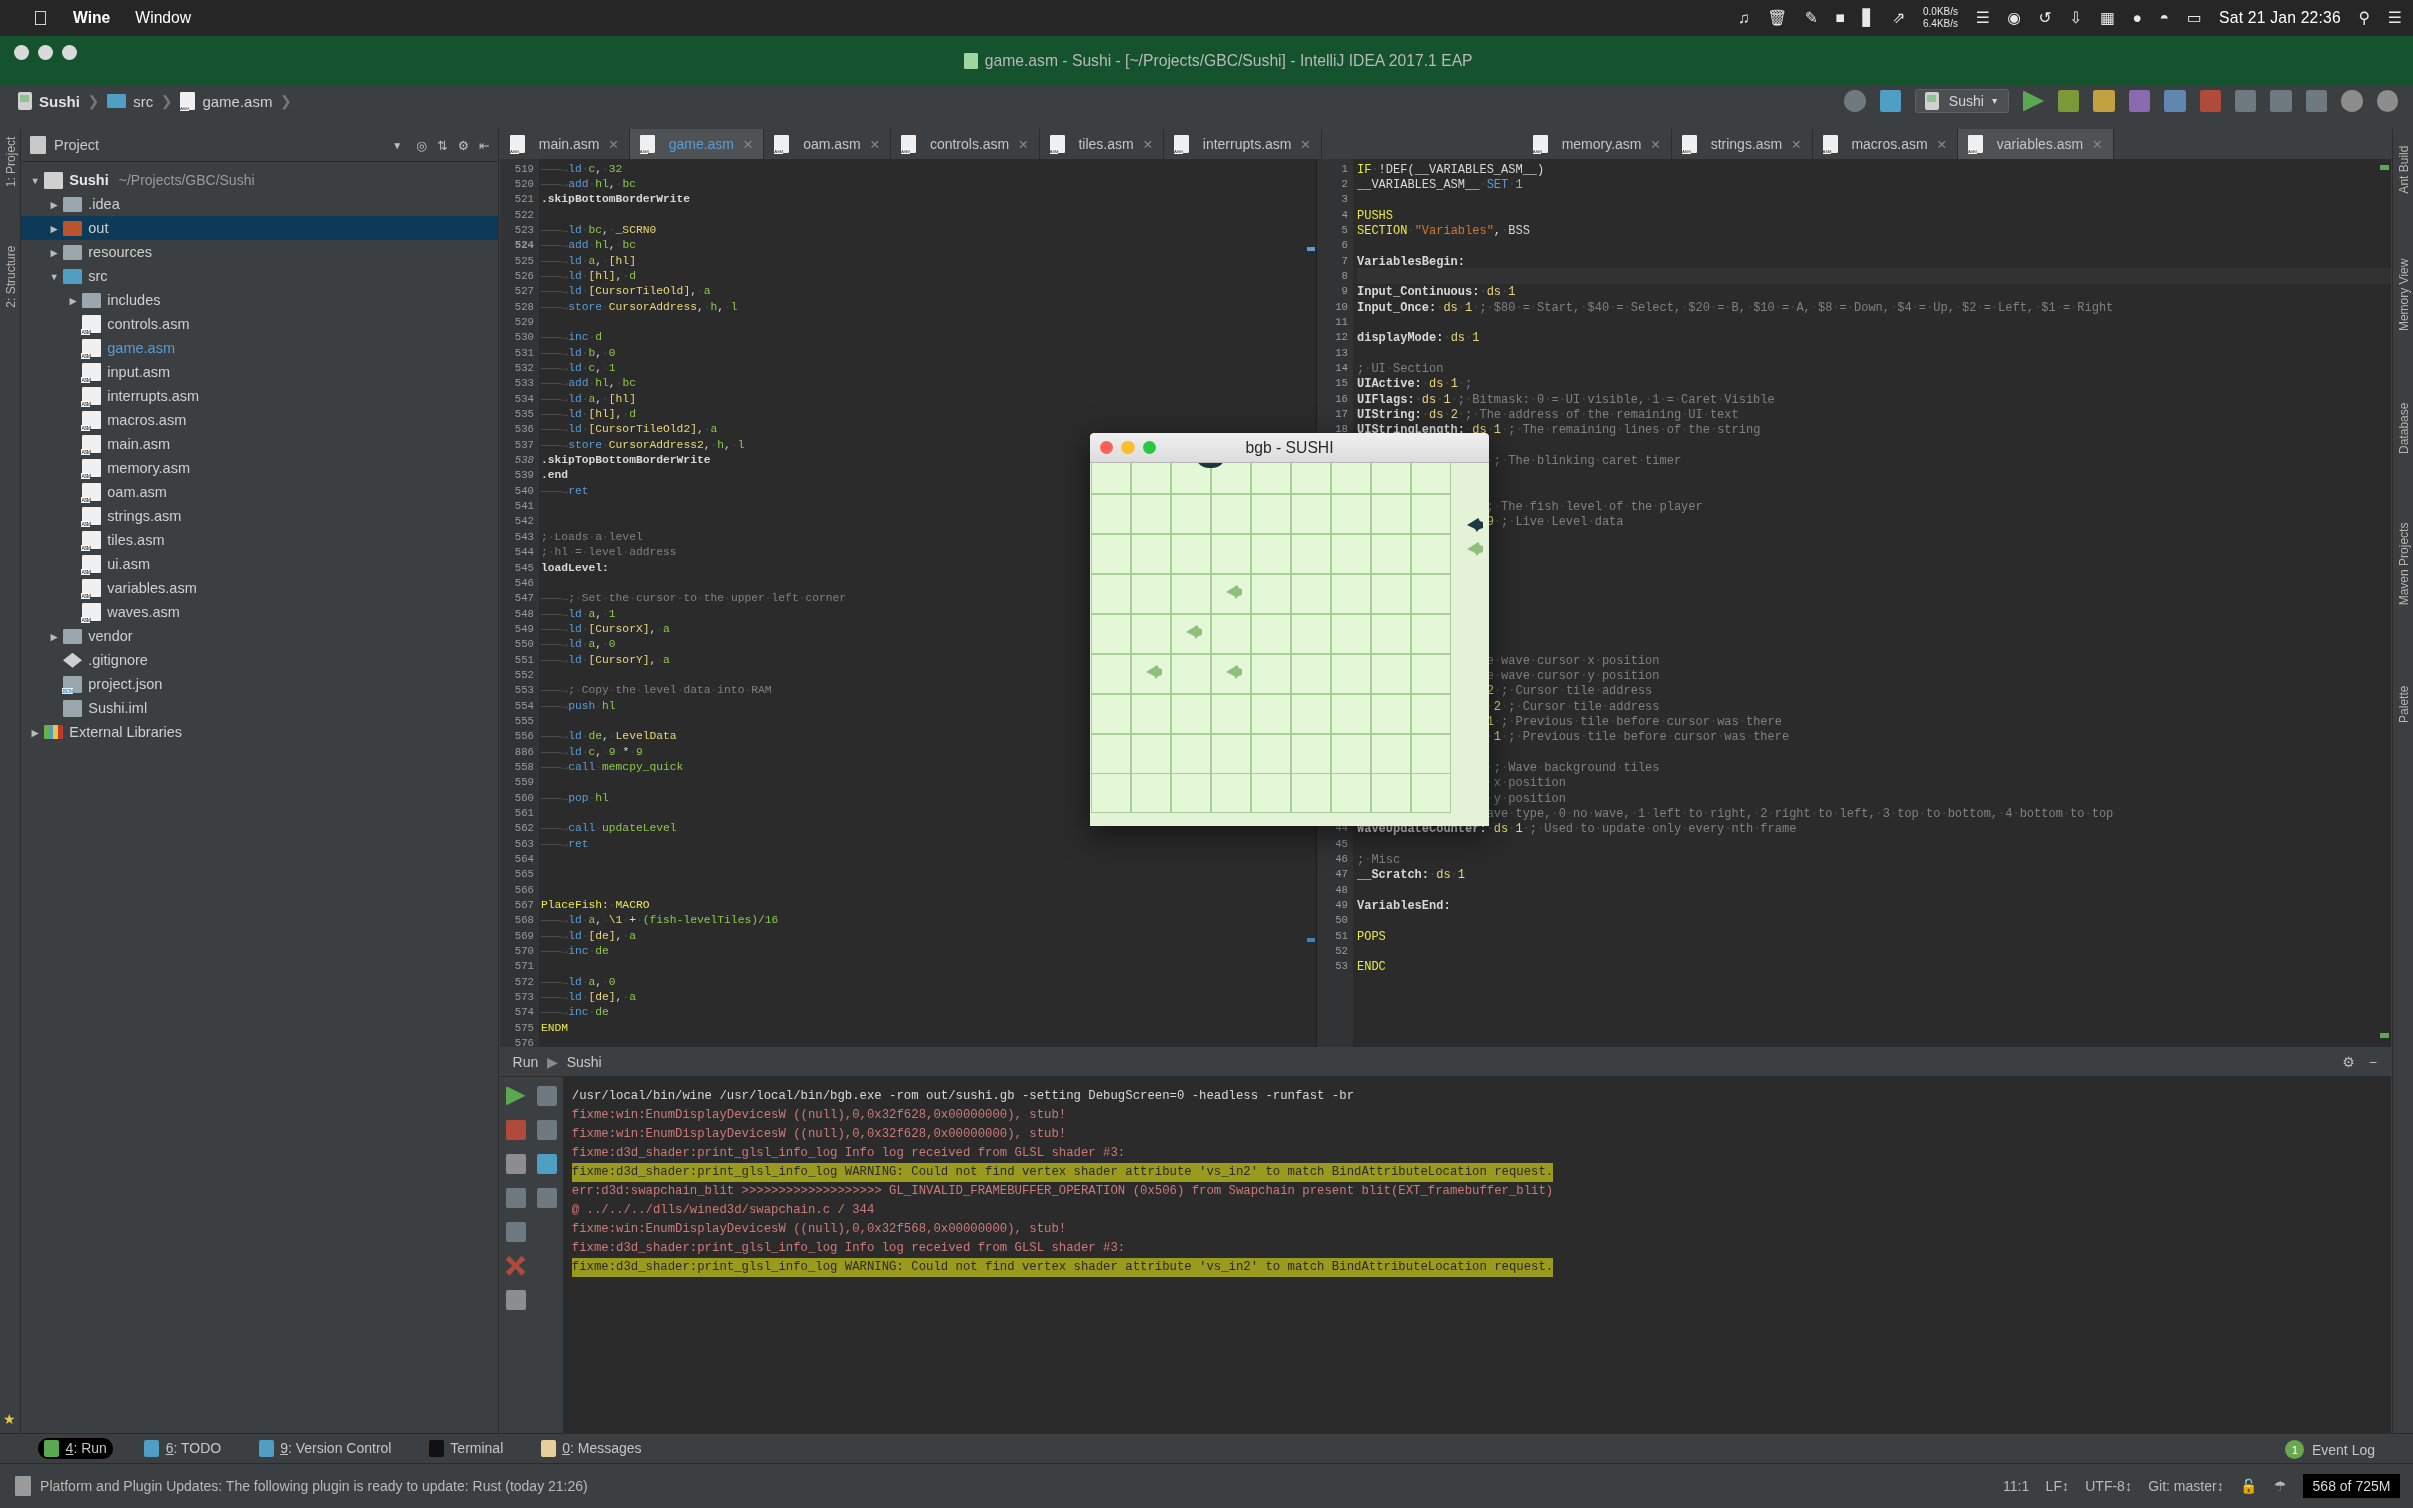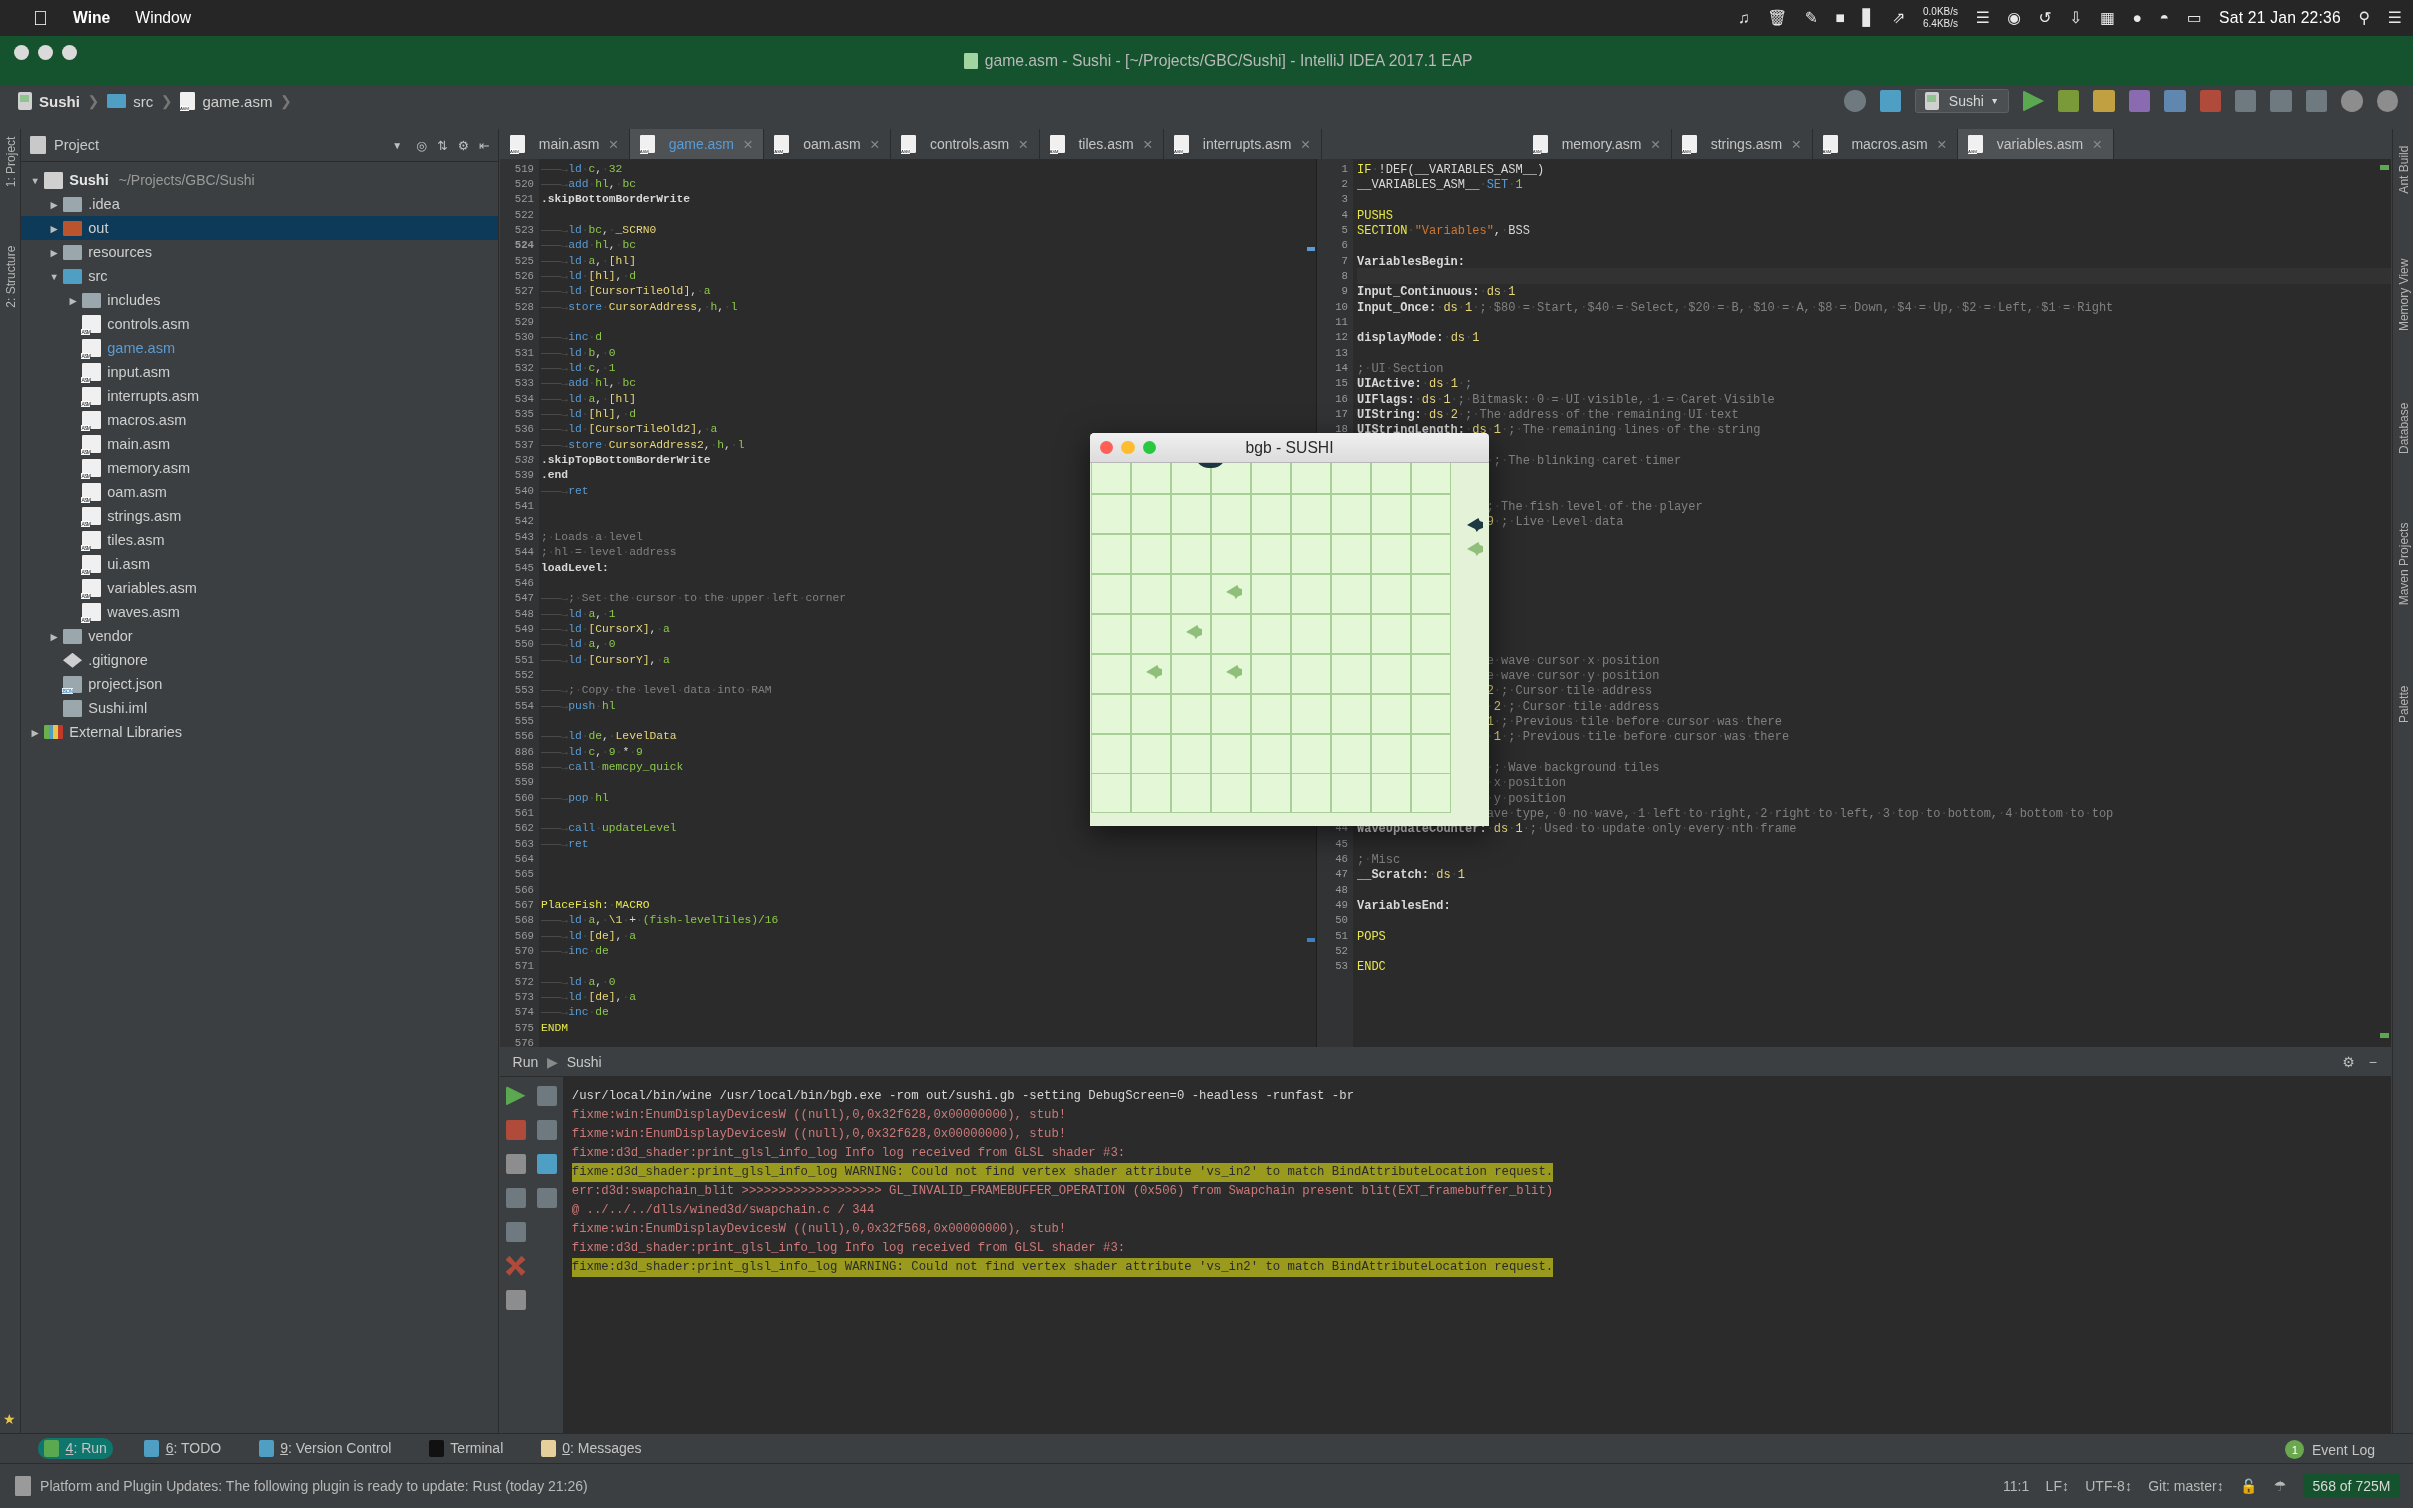--- a/index.html
+++ b/index.html
@@ -168,35 +168,35 @@
     background:#3c3f41; display:flex; }
   .rcol { width:31px; display:flex; flex-direction:column; align-items:center;
     padding-top:8.8px; gap:14px; }
   .rbtn { width:20px; height:20px; border-radius:2.5px; }
 
   
   .bottombar { position:absolute; left:0; right:0; bottom:45px; height:30px;
     background:#3c3f41; border-top:0.6px solid #2b2b2b; display:flex;
     align-items:center; padding-left:38px; gap:25px; color:#c4c4c4; font-size:14px; }
   .bbitem { display:flex; align-items:center; gap:6.3px; padding:2.5px 6.3px; }
-  .bbitem.active { background:#0f766e;border-radius:10px; }
+  .bbitem.active { background:#000000;border-radius:10px; }
   .bbitem u { text-decoration:underline; }
   .bb-right { margin-left:auto; display:flex; align-items:center; gap:10px;
     padding-right:16.3px; }
   .evbadge { width:19px; height:19px; border-radius:50%; background:#6aa84f;
     color:#fff; font-size:11.3px; display:flex; align-items:center;
     justify-content:center; }
 
   
   .statusbar { position:absolute; left:0; right:0; bottom:0; height:45px;
     background:#3c3f41; border-top:0.6px solid #2b2b2b; display:flex;
     align-items:center; padding-left:15px; color:#b8b8b8; font-size:14px; gap:8.8px; }
   .statusbar .sright { margin-left:auto; display:flex; align-items:center;
     gap:16.3px; padding-right:12.6px; }
-  .memgauge { background:#14532d; color:#d8d8d8; padding:3.8px 10px; }
+  .memgauge { background:#000000; color:#d8d8d8; padding:3.8px 10px; }
   .notif-ic { width:16.3px; height:20px; background:#9a9a9a; border-radius:1.3px; }
   .starbtn { position:absolute; left:2.5px; bottom:48px; color:#e8c547; font-size:14px; }
 </style>
 </head>
 <body>
 
 <div class="root">
 
   <div class="macbar">
     <div class="apple"></div>

